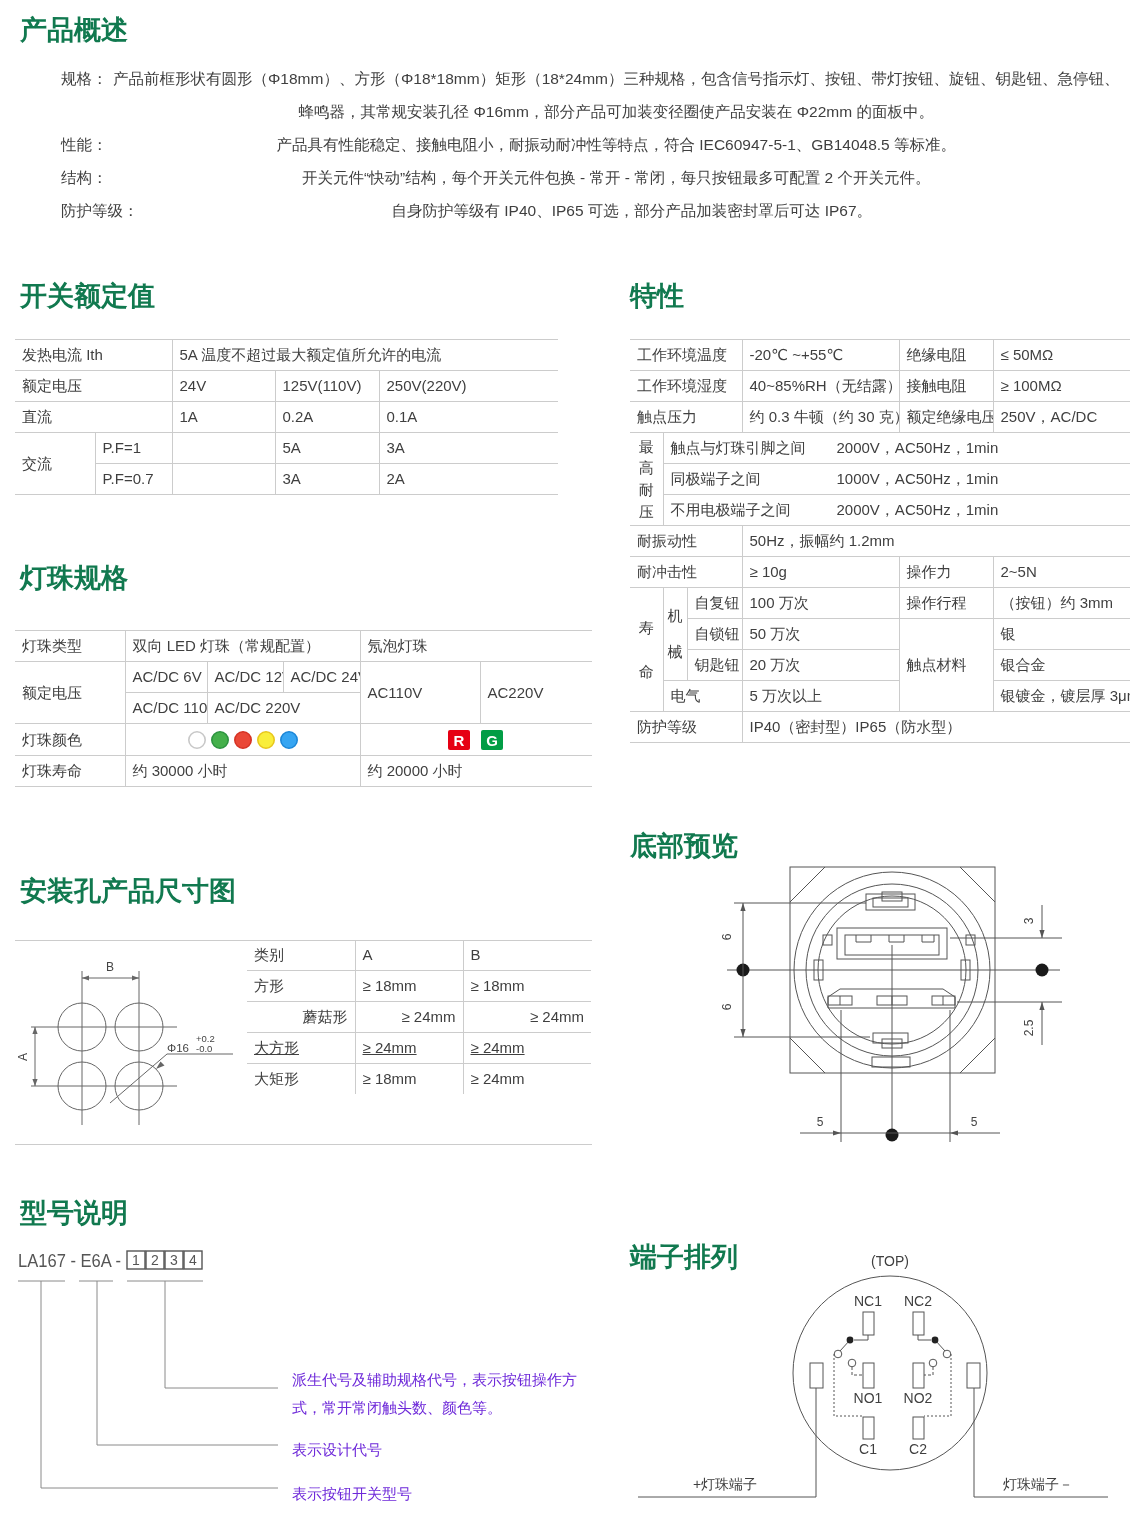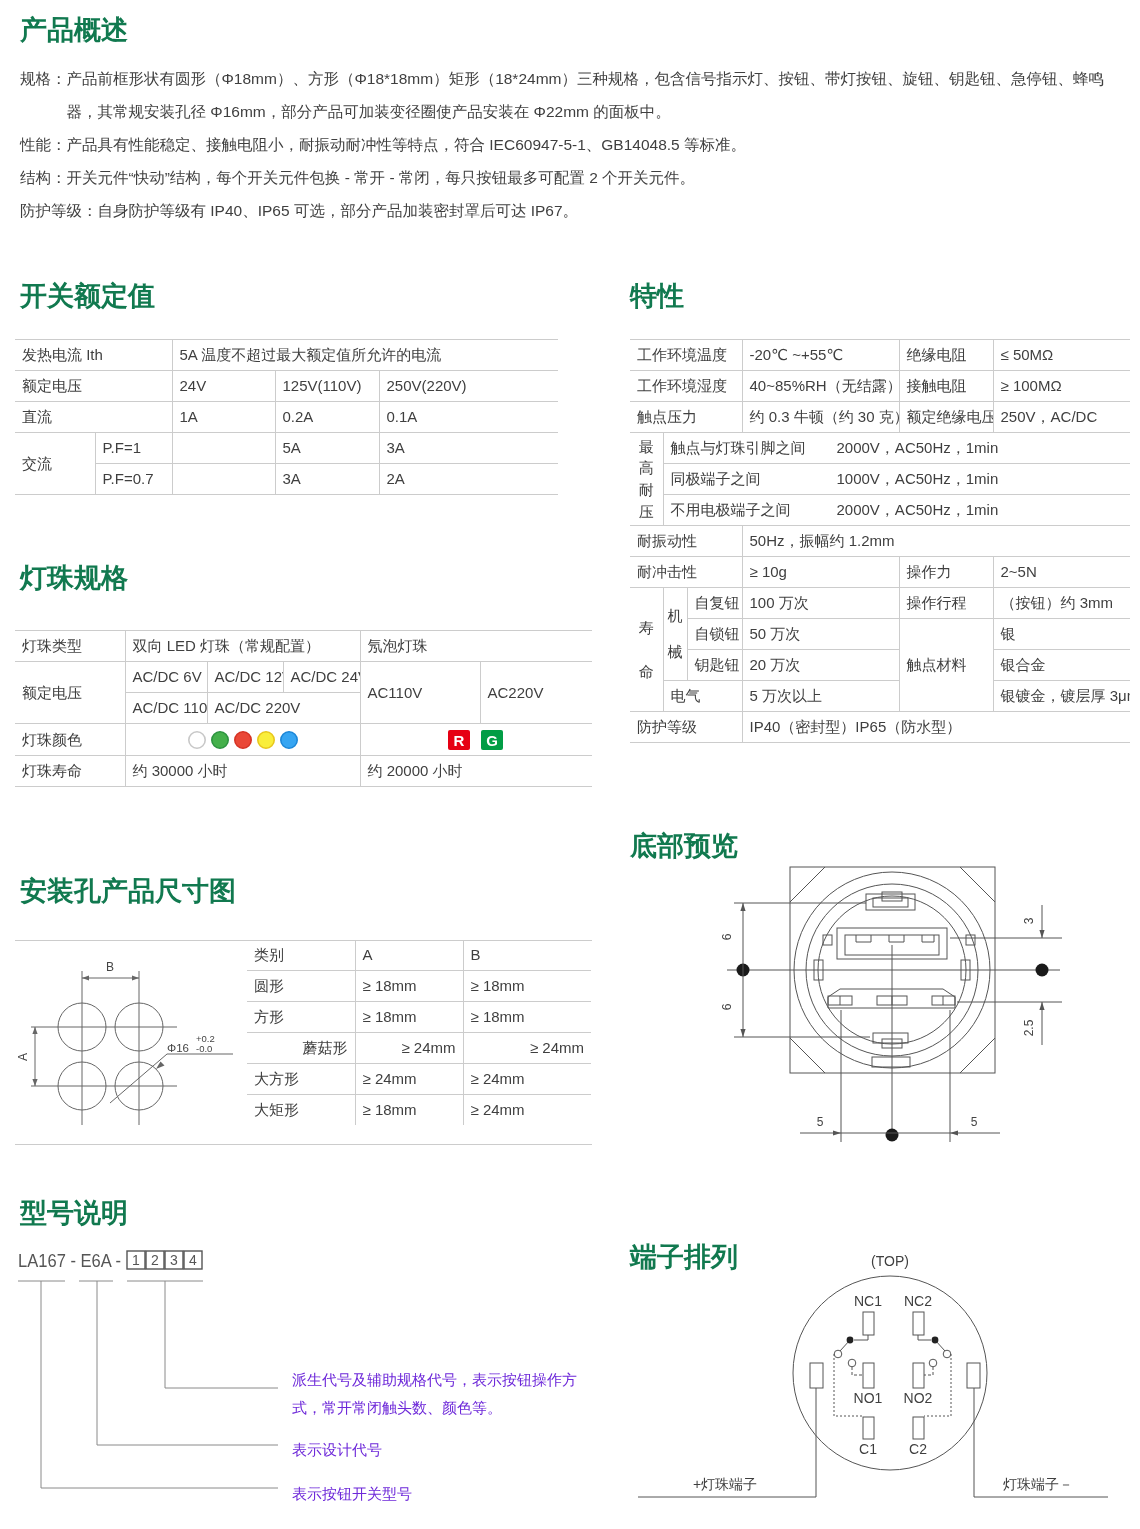--- a/index.html
+++ b/index.html
@@ -3,22 +3,22 @@
 <meta charset="utf-8">
 <style>
   html,body{margin:0;padding:0;background:#fff;}
   .page{position:relative;width:1140px;height:1529px;background:#fff;overflow:hidden;
         font-family:"Liberation Sans","DejaVu Sans",sans-serif;color:#3f3f3f;}
   .h1{position:absolute;font-size:27px;font-weight:bold;color:#11794f;white-space:nowrap;}
   .abs{position:absolute;}
   
   .ov{position:absolute;left:20px;top:62px;width:1105px;font-size:15.5px;}
   .ov-row{display:flex;line-height:33px;}
-  .ov-label{white-space:nowrap;}
-  .ov-text{flex:1;}
+  .ov-label{white-space:nowrap;margin-left:41px;}
+  .ov-text{flex:1;text-align:center;}
   
   table.t{border-collapse:collapse;table-layout:fixed;border-left:hidden;border-right:hidden;}
   .t td{border:1px solid #cccccc;font-size:15px;color:#3f3f3f;padding:0 7px;height:30px;
         line-height:1.3;white-space:nowrap;overflow:hidden;vertical-align:middle;}
   .t td.vt{padding:0 2px;text-align:center;word-break:break-all;white-space:normal;line-height:1.45;}
   .t td.lh3{line-height:2.9;}
   .t td.lh26{line-height:2.4;}
   .t td.ctr{text-align:center;}
   .ws{display:flex;align-items:center;}
   .ws-sub{width:166px;flex:none;}
@@ -356,35 +356,30 @@
         <col style="width:108px">
         <col style="width:128px">
       </colgroup>
     <tbody>
         <tr style="height:29px;">
           <td>类别</td>
           <td>A</td>
           <td>B</td>
         </tr>
     <tr style="height:29px;">
-          <td>圆形</td>
-          <td>≥ 18mm</td>
-          <td>≥ 18mm</td>
-        </tr>
-    <tr style="height:29px;">
           <td>方形</td>
           <td>≥ 18mm</td>
           <td>≥ 18mm</td>
         </tr>
     <tr style="height:29px;text-align:right;">
           <td>蘑菇形</td>
           <td>≥ 24mm</td>
           <td>≥ 24mm</td>
         </tr>
-    <tr style="height:29px;">
+    <tr style="height:29px;text-decoration:underline;">
           <td>大方形</td>
           <td>≥ 24mm</td>
           <td>≥ 24mm</td>
         </tr>
     <tr style="height:29px;">
           <td>大矩形</td>
           <td>≥ 18mm</td>
           <td>≥ 24mm</td>
         </tr>
   </tbody>

